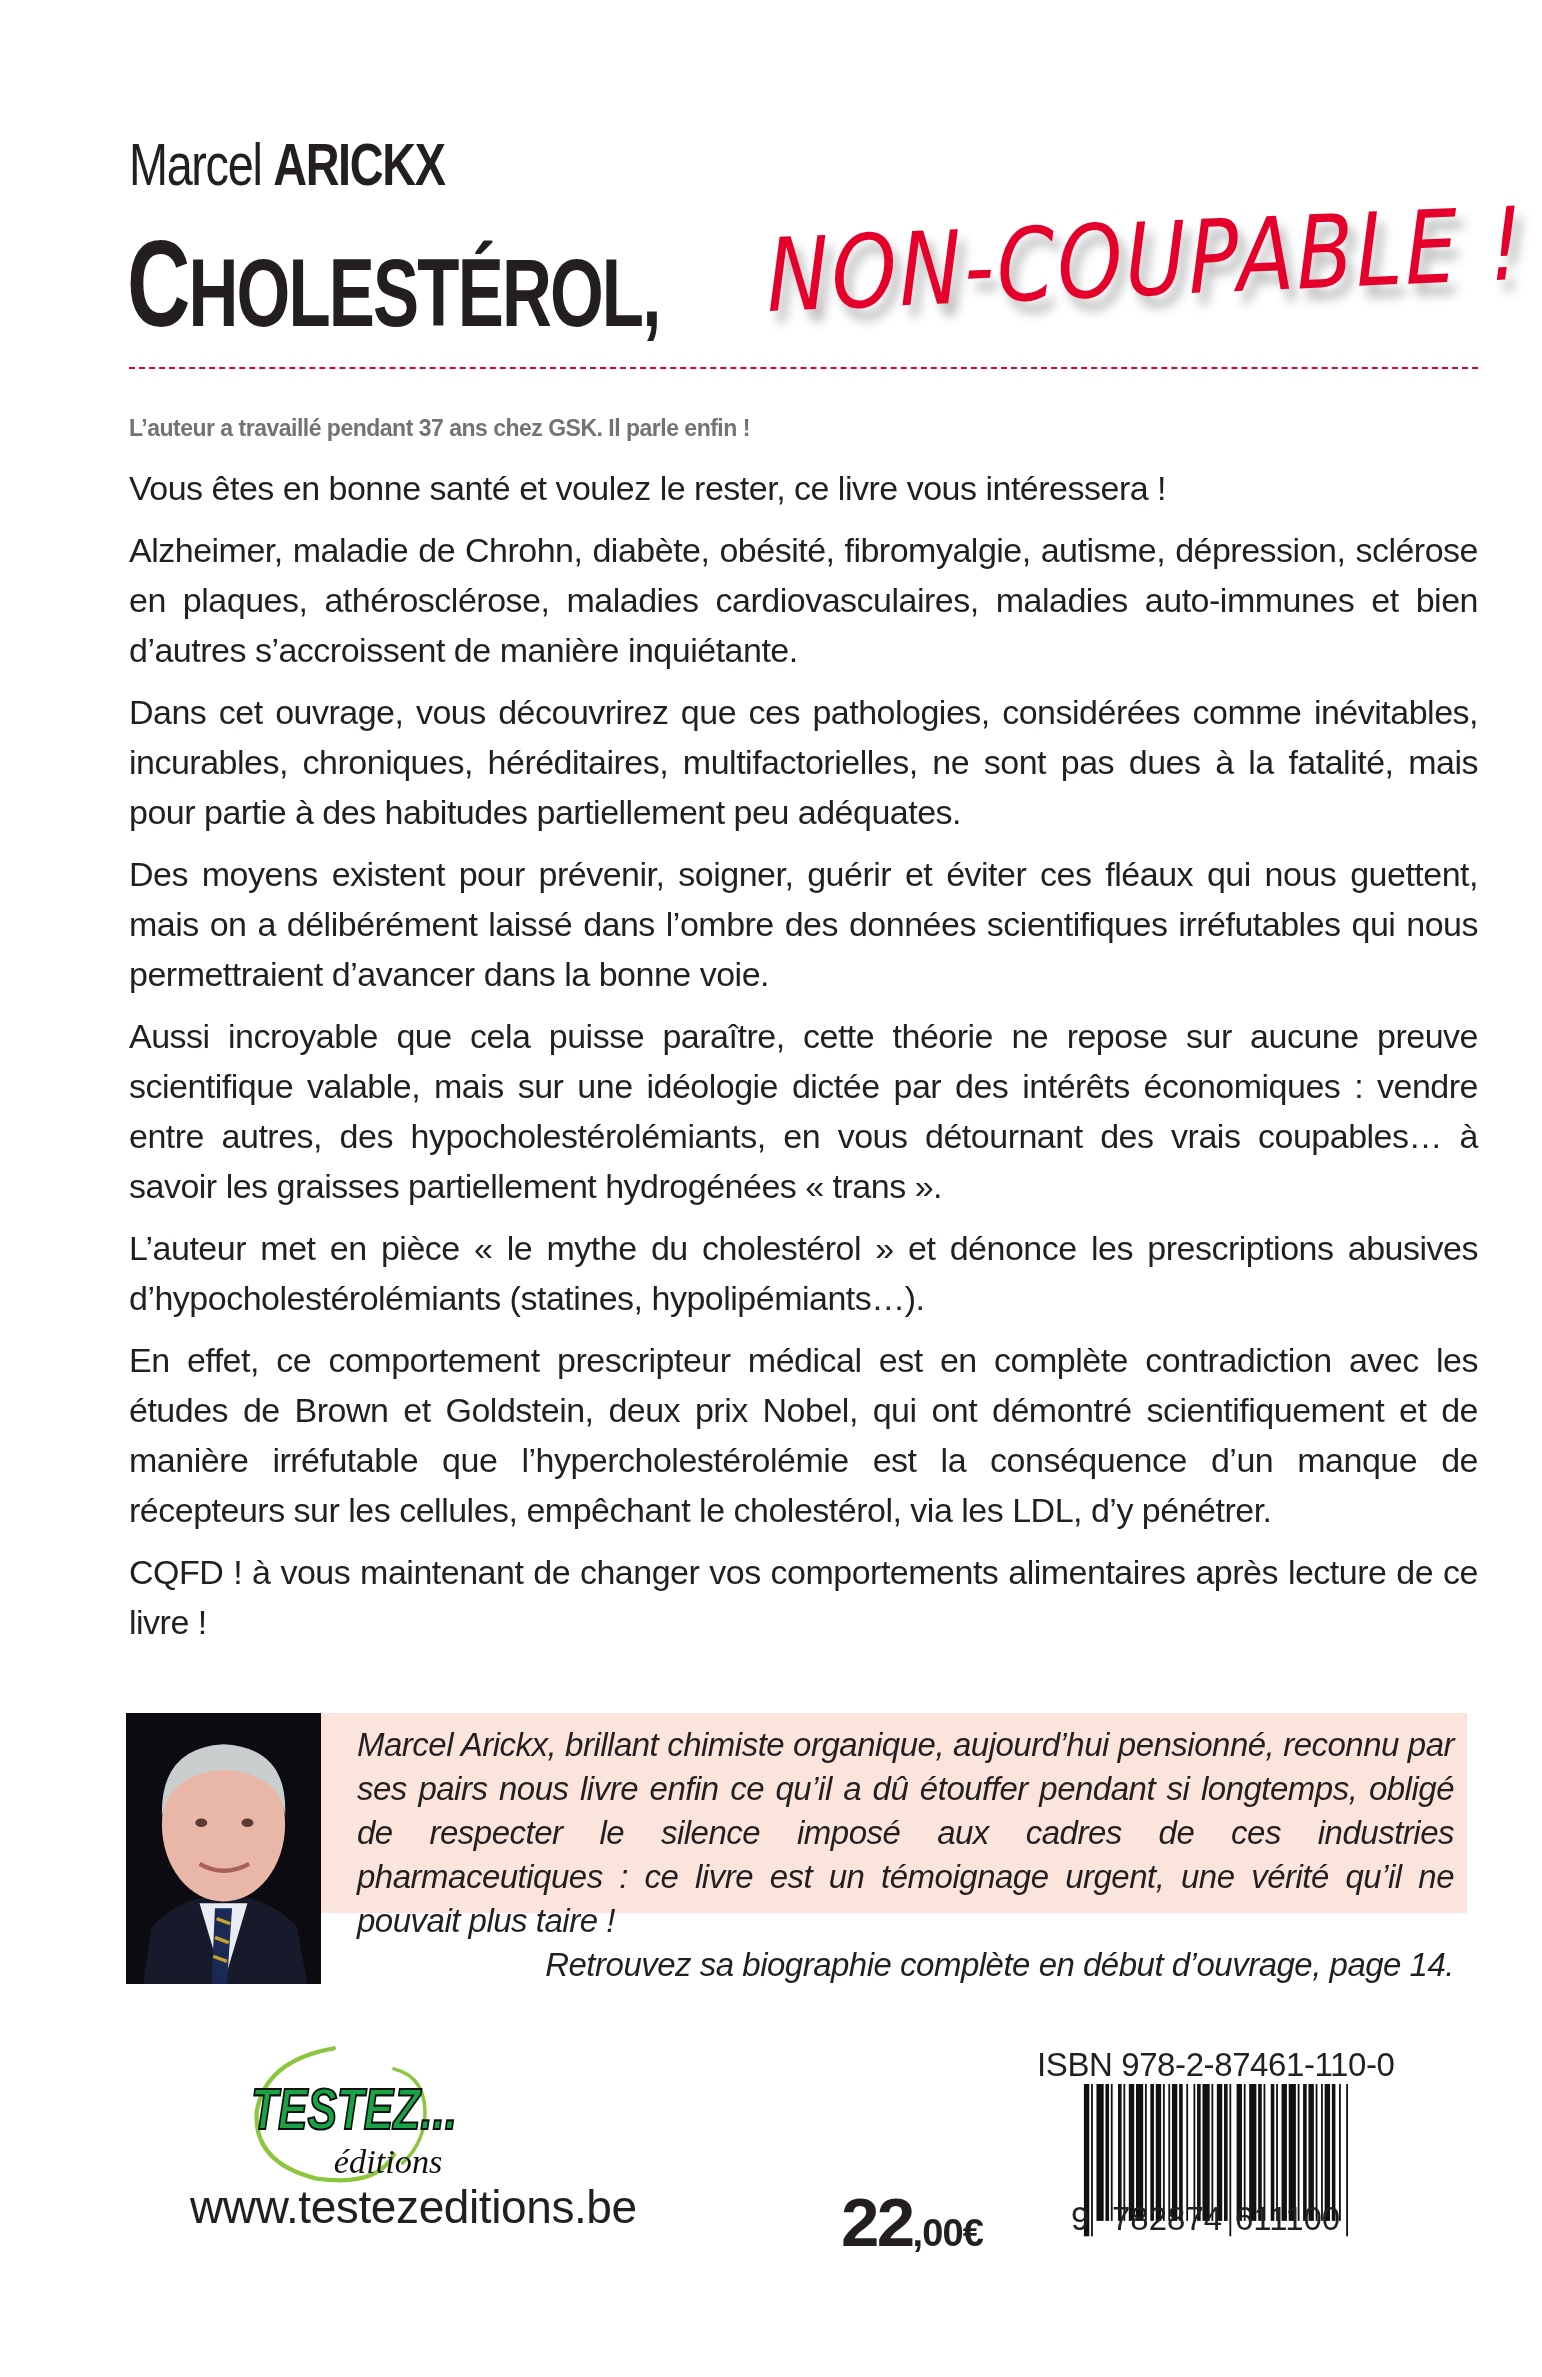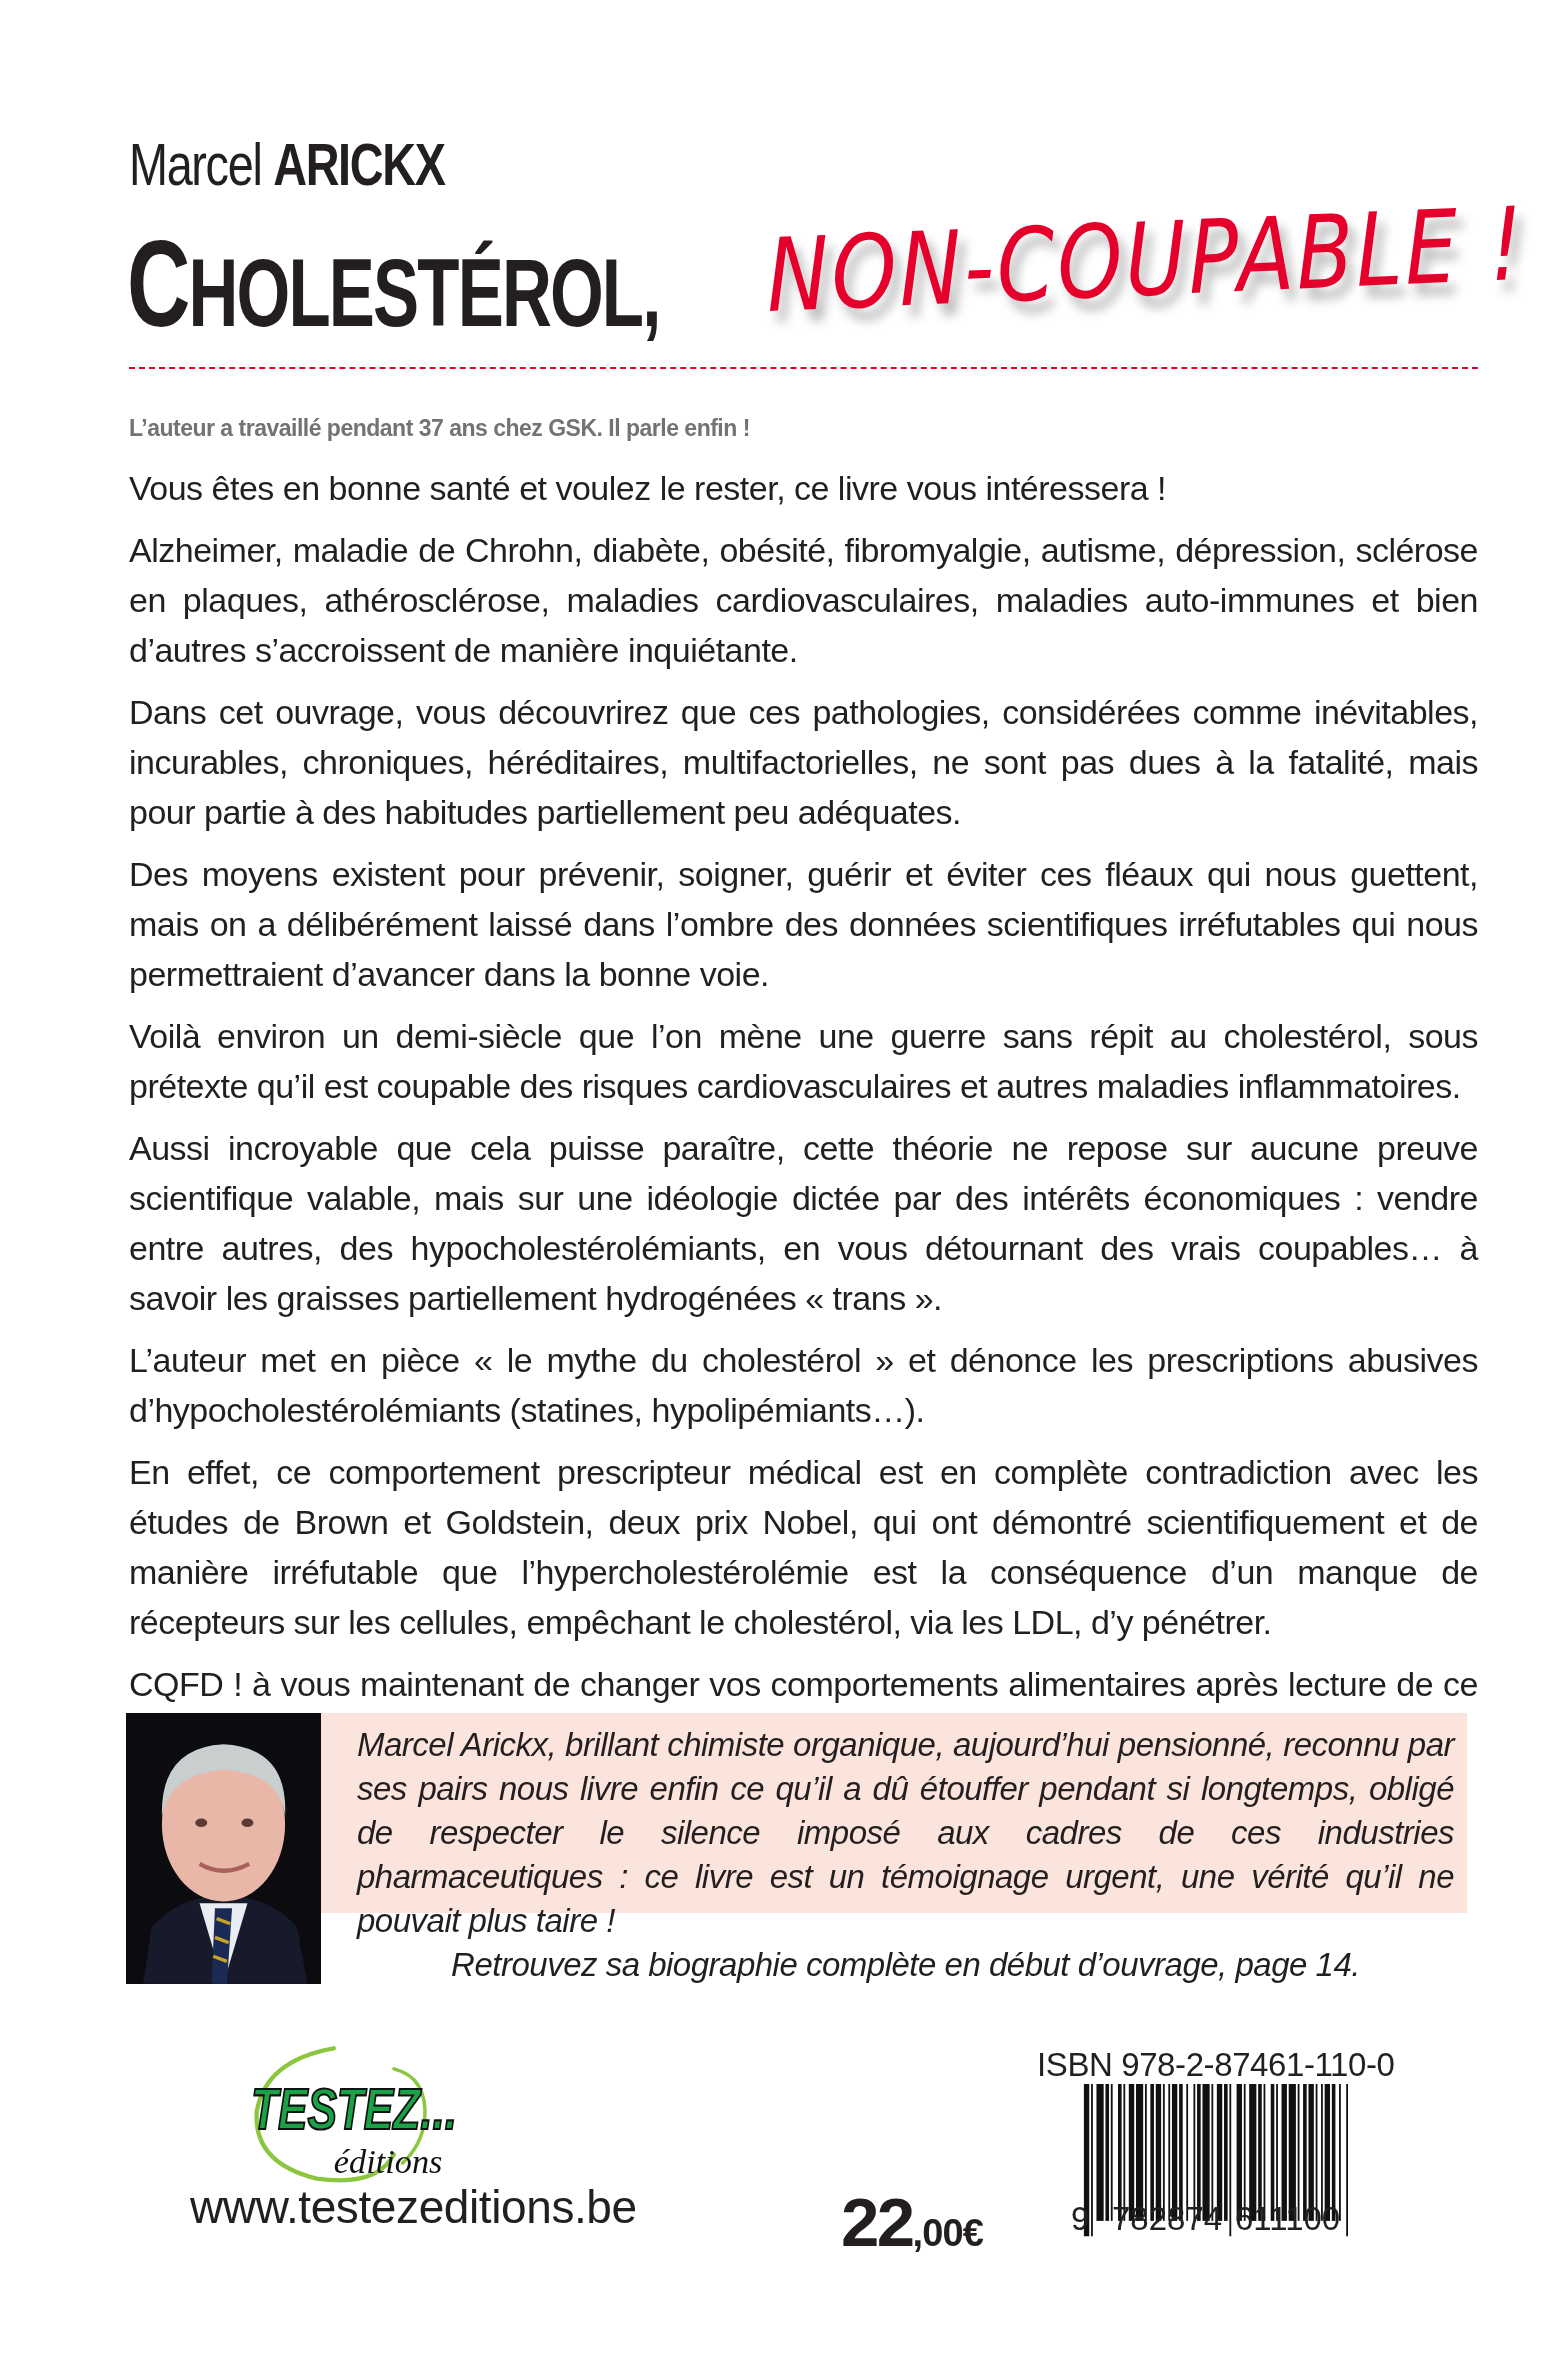--- a/index.html
+++ b/index.html
@@ -42,21 +42,20 @@
 </div>
 
 <div id="divider"></div>
 
 <div id="content">
   <p class="p p-lead">L’auteur a travaillé pendant 37 ans chez GSK. Il parle enfin !</p>
   <p class="p">Vous êtes en bonne santé et voulez le rester, ce livre vous intéressera !</p>
   <p class="p">Alzheimer, maladie de Chrohn, diabète, obésité, fibromyalgie, autisme, dépression, sclérose en plaques, athérosclérose, maladies cardiovasculaires, maladies auto-immunes et bien d’autres s’accroissent de manière inquiétante.</p>
   <p class="p">Dans cet ouvrage, vous découvrirez que ces pathologies, considérées comme inévitables, incurables, chroniques, héréditaires, multifactorielles, ne sont pas dues à la fatalité, mais pour partie à des habitudes partiellement peu adéquates.</p>
   <p class="p">Des moyens existent pour prévenir, soigner, guérir et éviter ces fléaux qui nous guettent, mais on a délibérément laissé dans l’ombre des données scientifiques irréfutables qui nous permettraient d’avancer dans la bonne voie.</p>
-  <p class="p">Voilà environ un demi-siècle que l’on mène une guerre sans répit au cholestérol, sous prétexte qu’il est coupable des risques cardiovasculaires et autres maladies inflammatoires.</p>
   <p class="p">Aussi incroyable que cela puisse paraître, cette théorie ne repose sur aucune preuve scientifique valable, mais sur une idéologie dictée par des intérêts économiques : vendre entre autres, des hypocholestérolémiants, en vous détournant des vrais coupables… à savoir les graisses partiellement hydrogénées « trans ».</p>
   <p class="p">L’auteur met en pièce « le mythe du cholestérol » et dénonce les prescriptions abusives d’hypocholestérolémiants (statines, hypolipémiants…).</p>
   <p class="p">En effet, ce comportement prescripteur médical est en complète contradiction avec les études de Brown et Goldstein, deux prix Nobel, qui ont démontré scientifiquement et de manière irréfutable que l’hypercholestérolémie est la conséquence d’un manque de récepteurs sur les cellules, empêchant le cholestérol, via les LDL, d’y pénétrer.</p>
   <p class="p">CQFD ! à vous maintenant de changer vos comportements alimentaires après lecture de ce livre !</p>
 </div>
 
 <div id="bio-box">
   <div id="photo">
     <svg width="195" height="271" viewBox="0 0 228 316">
       <rect width="228" height="316" fill="#0b0b10"></rect>
@@ -66,21 +65,21 @@
       <path d="M106 240 L122 246 M104 262 L120 268 M102 284 L118 290" stroke="#c9a22a" stroke-width="4"></path>
       <ellipse cx="114" cy="130" rx="72" ry="90" fill="#e9b7a8"></ellipse>
       <path d="M42 120 Q40 40 114 36 Q190 40 186 120 Q180 70 114 66 Q52 70 42 120 Z" fill="#c9cfcf"></path>
       <ellipse cx="88" cy="128" rx="7" ry="5" fill="#5a3a32"></ellipse>
       <ellipse cx="142" cy="128" rx="7" ry="5" fill="#5a3a32"></ellipse>
       <path d="M86 176 Q114 192 144 176" stroke="#a8605a" stroke-width="5" fill="none"></path>
     </svg>
   </div>
   <div id="bio-text">
     <span class="ln">Marcel Arickx, brillant chimiste organique, aujourd’hui pensionné, reconnu par ses pairs nous livre enfin ce qu’il a dû étouffer pendant si longtemps, obligé de respecter le silence imposé aux cadres de ces industries pharmaceutiques : ce livre est un témoignage urgent, une vérité qu’il ne pouvait plus taire !</span>
-    <span class="ln" style="text-align:center;">Retrouvez sa biographie complète en début d’ouvrage, page 14.</span>
+    <span class="ln" style="text-align:right;">Retrouvez sa biographie complète en début d’ouvrage, page 14.</span>
   </div>
 </div>
 
 <div id="logo">
   <svg width="300" height="146" viewBox="0 0 350 170">
     <path d="M120 6 Q40 20 30 80 Q26 140 100 158 Q170 168 190 130" stroke="#8cc63f" stroke-width="5" fill="none" stroke-linecap="round"></path>
     <path d="M190 30 Q230 40 226 90 Q222 120 200 140" stroke="#8cc63f" stroke-width="4" fill="none" stroke-linecap="round"></path>
     <text x="30" y="100" font-family="Liberation Sans, sans-serif" font-weight="bold" font-style="italic" font-size="66" fill="#19a346" stroke="#111" stroke-width="2.5" transform="scale(0.78,1)">TESTEZ...</text>
     <text x="120" y="152" font-family="Liberation Serif, serif" font-style="italic" font-size="40" fill="#111">éditions</text>
   </svg>

